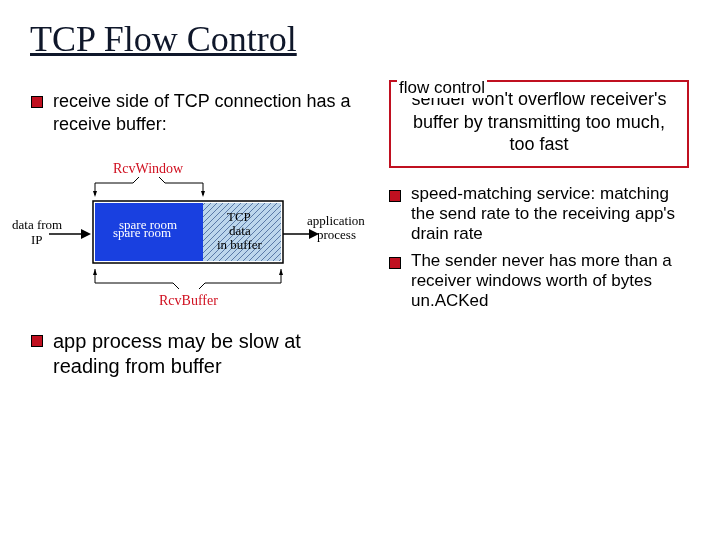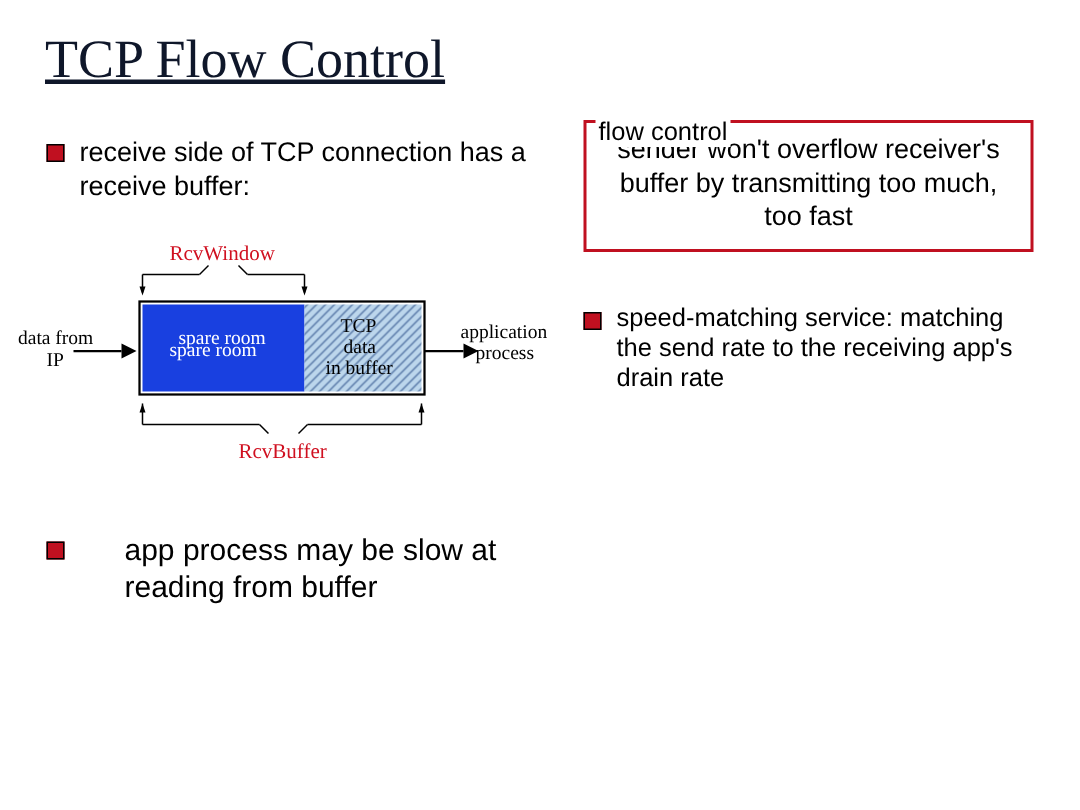--- a/index.html
+++ b/index.html
@@ -54,22 +54,20 @@
     font-size: 17px;
     line-height: 1.2;
   }
   .left-col .first-item { margin-top: 12px; }
   .diagram-holder {
     margin-top: 24px;
     margin-left: -22px;
   }
   svg.diagram { display: block; }
   .app-proc-item {
-    margin-top: 26px;
-    gap: 30px;
   }
   .fc-legend {
     position: relative;
     margin-bottom: 4px;
   }
   .fc-legend .label {
     position: absolute;
     top: -2px;
     left: 8px;
     background: #fff;
@@ -79,21 +77,21 @@
   }
   .fc-box {
     border: 2.5px solid #c01020;
     margin-top: 12px;
     padding: 6px 8px 10px 8px;
     text-align: center;
     font-size: 18px;
     line-height: 1.25;
   }
   .right-list {
-    margin-top: 34px;
+    margin-top: 16px;
   }
   .right-list .bullet-row {
     margin-bottom: 6px;
   }
 </style>
 </head>
 <body>
 
 <div class="title">TCP Flow Control</div>
 
@@ -171,17 +169,21 @@
     <div class="fc-legend">
       <div class="label">flow control</div>
       <div class="fc-box">sender won't overflow receiver's buffer by transmitting too much, too fast</div>
     </div>
 
     <div class="right-list">
       <div class="bullet-row">
         <div class="bullet"></div>
         <div class="bullet-text-sm">speed-matching service: matching the send rate to the receiving app's drain rate</div>
       </div>
+      <div class="bullet-row">
+        <div class="bullet"></div>
+        <div class="bullet-text-sm">The sender never has more than a receiver windows worth of bytes un.ACKed</div>
+      </div>
     </div>
 
   </div>
 
 </div>
 
 </body></html>

